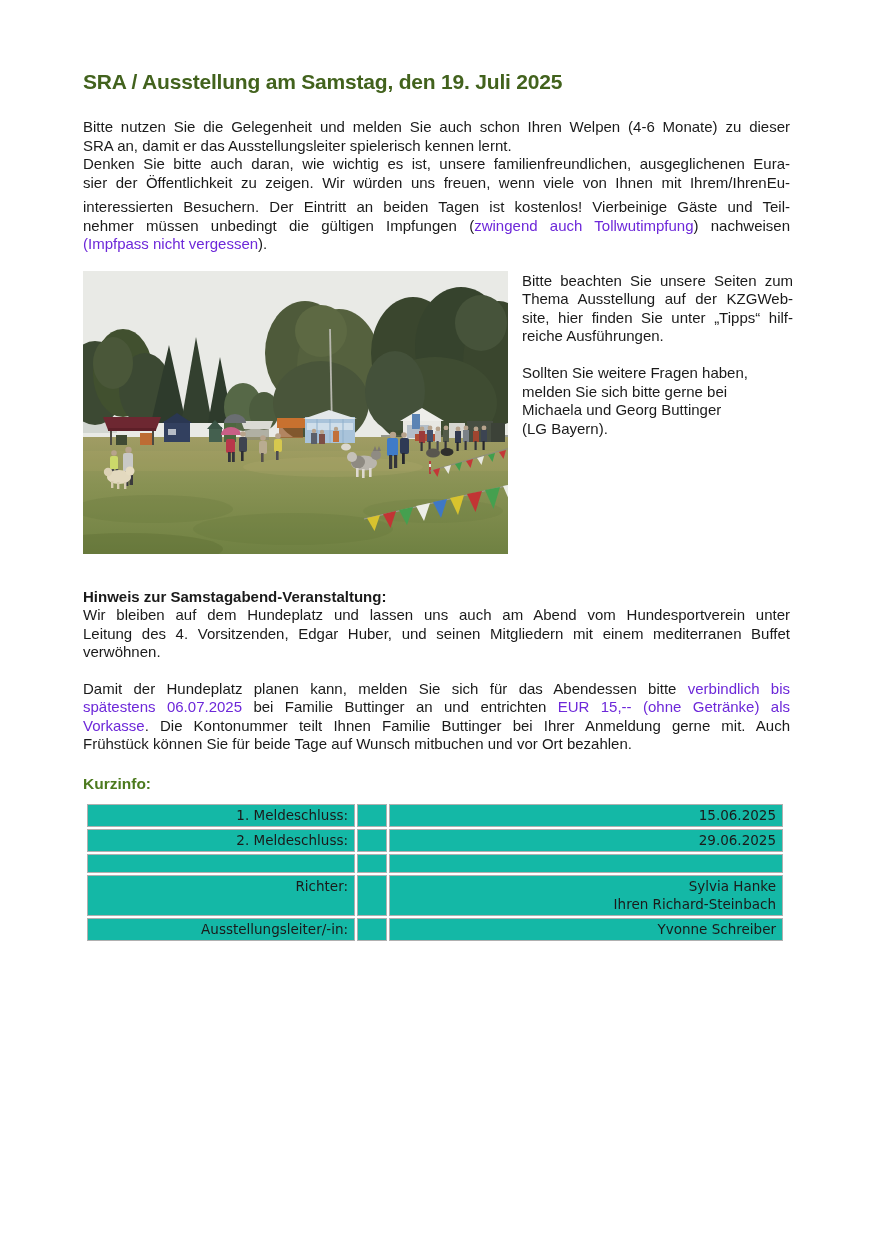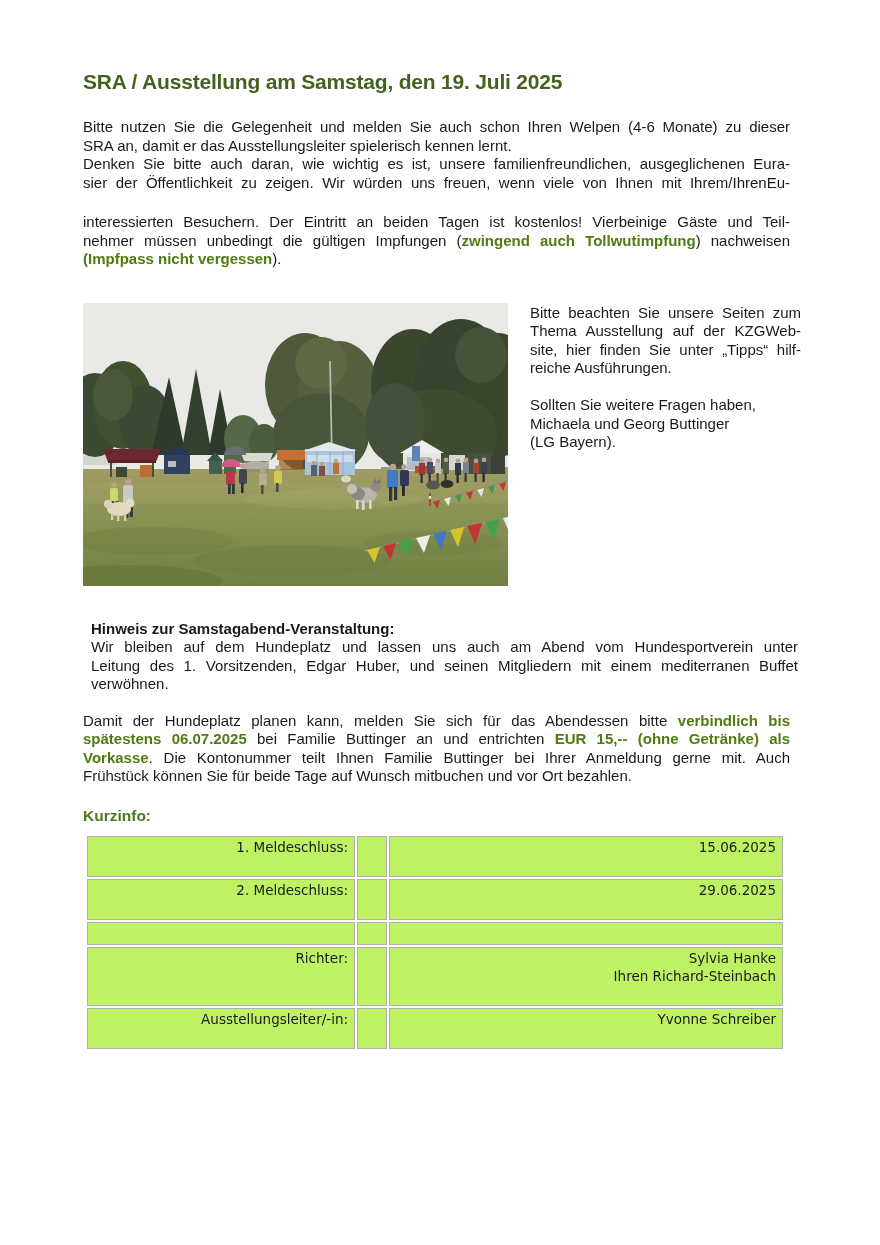--- a/index.html
+++ b/index.html
@@ -11,47 +11,47 @@
   .content { padding:70px 90px 0 83px; width:719px; }
 
   .doc-title {
     font-size:21px; font-weight:bold; color:#42621d;
     letter-spacing:-0.2px; line-height:24px;
   }
 
   .body-text { font-size:15px; line-height:18.5px; }
   .line { width:707px; }
   .jline { text-align:justify; text-align-last:justify; -moz-text-align-last:justify; }
-  .red { color:#4d7c0f; font-weight:bold; }
+  .red { color:#6d28d9; font-weight:normal; }
   .bold { font-weight:bold; }
 
   .para1 { margin-top:24px; }
-  .para2 { margin-top:21px; }
-
-  .photo-row { margin-top:34px; display:flex; gap:22px; }
+  .para2 { margin-top:6px; }
+
+  .photo-row { margin-top:17px; display:flex; gap:14px; }
   .photo-frame { width:425px; height:283px; flex:0 0 auto; overflow:hidden; }
   .photo-frame svg { display:block; }
   .aside-col { width:271px; flex:0 0 auto; font-size:15px; line-height:18.5px; padding-top:1px; }
   .aside-col .line { width:271px; }
   .aside-gap { height:18.5px; }
 
-  .hinweis { margin-top:34px;margin-left:8px; }
+  .hinweis { margin-top:34px; }
   .hinweis-p2 { margin-top:18px; }
 
   .kurzinfo-heading { margin-top:20px; font-size:15.5px; font-weight:bold; color:#4c7a1e; line-height:19px; }
 
   .info-table {
     margin-top:9px; margin-left:2px;
     border-collapse:separate; border-spacing:2px;
     width:700px; table-layout:fixed;
     font-family:"DejaVu Sans", sans-serif; font-size:13.5px; line-height:18px;
   }
   .info-table td {
-    border:1px solid #b0b0b0; background:#bef264;
-    padding:1px 6px 20px 6px; vertical-align:top;
+    border:1px solid #b0b0b0; background:#14b8a6;
+    padding:1px 6px 2px 6px; vertical-align:top;
   }
   .col-label { width:268px; }
   .col-spacer { width:30px; }
   td.label-cell { text-align:right; }
   td.value-cell { text-align:right; }
   tr.row-single td { height:22px; }
   tr.row-empty td { height:19px; }
 </style>
 </head>
 <body>
@@ -277,30 +277,31 @@
       <div class="aside-col">
         <div>
           <div class="line jline">Bitte beachten Sie unsere Seiten zum</div>
           <div class="line jline">Thema Ausstellung auf der KZGWeb-</div>
           <div class="line jline">site, hier finden Sie unter „Tipps“ hilf-</div>
           <div class="line">reiche Ausführungen.</div>
         </div>
         <div class="aside-gap"></div>
         <div>
           <div class="line">Sollten Sie weitere Fragen haben,</div>
+          <div class="line">melden Sie sich bitte gerne bei</div>
           <div class="line">Michaela und Georg Buttinger</div>
           <div class="line">(LG Bayern).</div>
         </div>
       </div>
     </div>
 
     <div class="body-text hinweis">
       <div class="line bold">Hinweis zur Samstagabend-Veranstaltung:</div>
       <div class="line jline">Wir bleiben auf dem Hundeplatz und lassen uns auch am Abend vom Hundesportverein unter</div>
-      <div class="line jline">Leitung des 1. Vorsitzenden, Edgar Huber, und seinen Mitgliedern mit einem mediterranen Buffet</div>
+      <div class="line jline">Leitung des 4. Vorsitzenden, Edgar Huber, und seinen Mitgliedern mit einem mediterranen Buffet</div>
       <div class="line">verwöhnen.</div>
     </div>
 
     <div class="body-text hinweis-p2">
       <div class="line jline"><span>Damit der Hundeplatz planen kann, melden Sie sich für das Abendessen bitte </span><span class="red">verbindlich bis</span></div>
       <div class="line jline"><span class="red">spätestens 06.07.2025</span><span> bei Familie Buttinger an und entrichten </span><span class="red">EUR 15,-- (ohne Getränke) als</span></div>
       <div class="line jline"><span class="red">Vorkasse</span><span>. Die Kontonummer teilt Ihnen Familie Buttinger bei Ihrer Anmeldung gerne mit. Auch</span></div>
       <div class="line">Frühstück können Sie für beide Tage auf Wunsch mitbuchen und vor Ort bezahlen.</div>
     </div>
 

